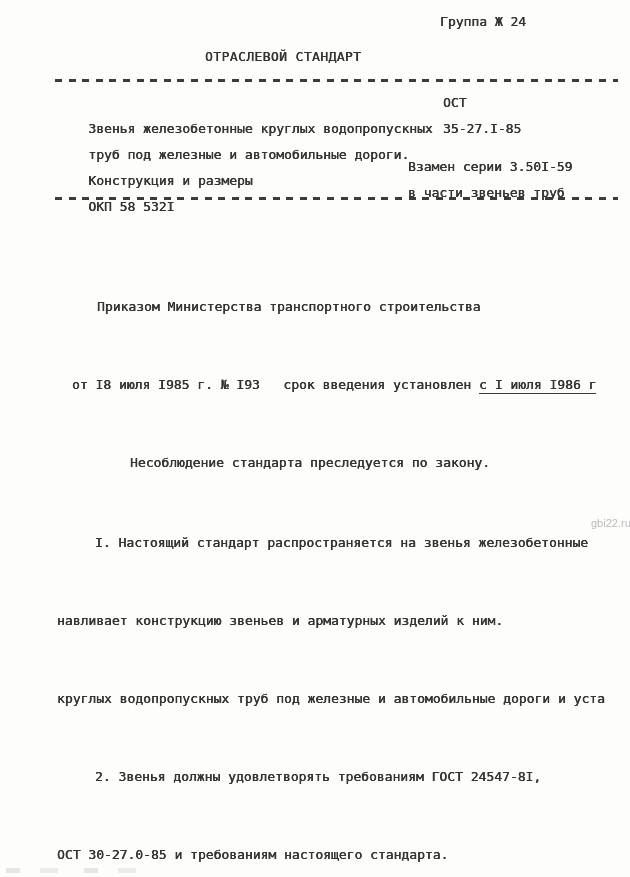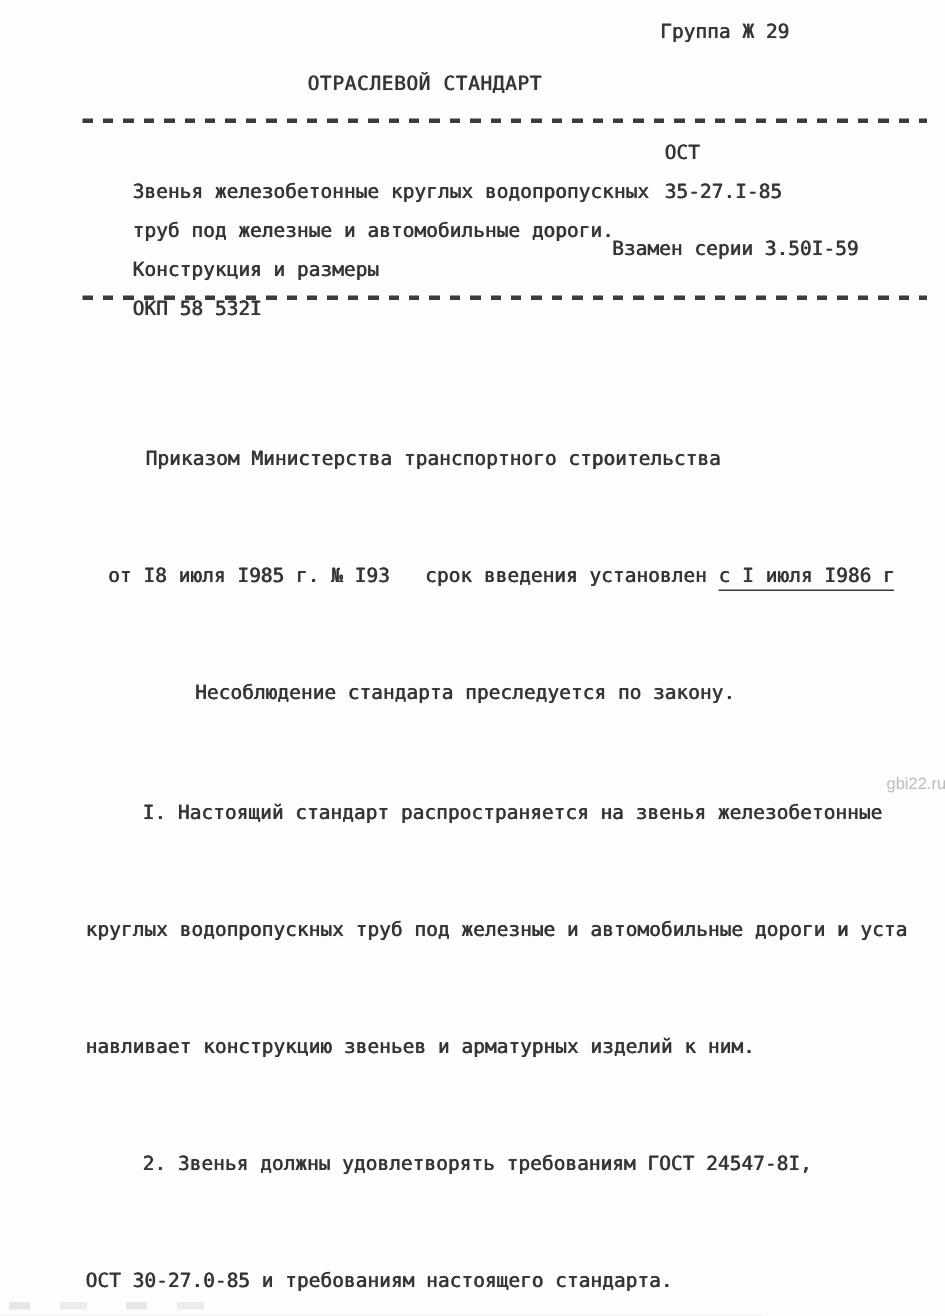--- a/index.html
+++ b/index.html
@@ -52,51 +52,52 @@
     background: repeating-linear-gradient(to right,
       rgba(90,90,90,0.14) 0 14px, transparent 14px 34px,
       rgba(90,90,90,0.10) 34px 52px, transparent 52px 78px);
   }
 </style>
 </head>
 <body>
 
 <div class="page">
 
-  <div class="tw group-label">Группа Ж 29</div>
+  <div class="tw group-label">Группа Ж 24</div>
 
   <div class="tw doc-title">ОТРАСЛЕВОЙ СТАНДАРТ</div>
 
   <div class="dash dash-top"></div>
 
   <div class="tw hdr-row hr0">
     <span>Звенья железобетонные круглых водопропускных</span>
     <span class="hdr-right r-in">ОСТ</span>
   </div>
   <div class="tw hdr-row hr1">
     <span>труб под железные и автомобильные дороги.</span>
     <span class="hdr-right r-in">35-27.I-85</span>
   </div>
   <div class="tw hdr-row hr2">
     <span>Конструкция и размеры</span>
     <span class="hdr-right r-out">Взамен серии 3.50I-59</span>
   </div>
   <div class="tw hdr-row hr3">
     <span>ОКП 58 532I</span>
+    <span class="hdr-right r-out">в части звеньев труб</span>
   </div>
 
   <div class="dash dash-bottom"></div>
 
   <div class="body-block tw">
     <div class="line l-a">Приказом Министерства транспортного строительства</div>
     <div class="line l-b"><span>от I8 июля I985 г. № I93   срок введения установлен </span><span class="u">с I июля I986 г</span></div>
     <div class="line l-c gap-6">Несоблюдение стандарта преследуется по закону.</div>
     <div class="line l-ind gap-2">I. Настоящий стандарт распространяется на звенья железобетонные</div>
+    <div class="line l-0">навливает конструкцию звеньев и арматурных изделий к ним.</div>
     <div class="line l-0">круглых водопропускных труб под железные и автомобильные дороги и уста</div>
-    <div class="line l-0">навливает конструкцию звеньев и арматурных изделий к ним.</div>
     <div class="line l-ind">2. Звенья должны удовлетворять требованиям ГОСТ 24547-8I,</div>
     <div class="line l-0">ОСТ 30-27.0-85 и требованиям настоящего стандарта.</div>
     
     
     
     
     
     
     
     

